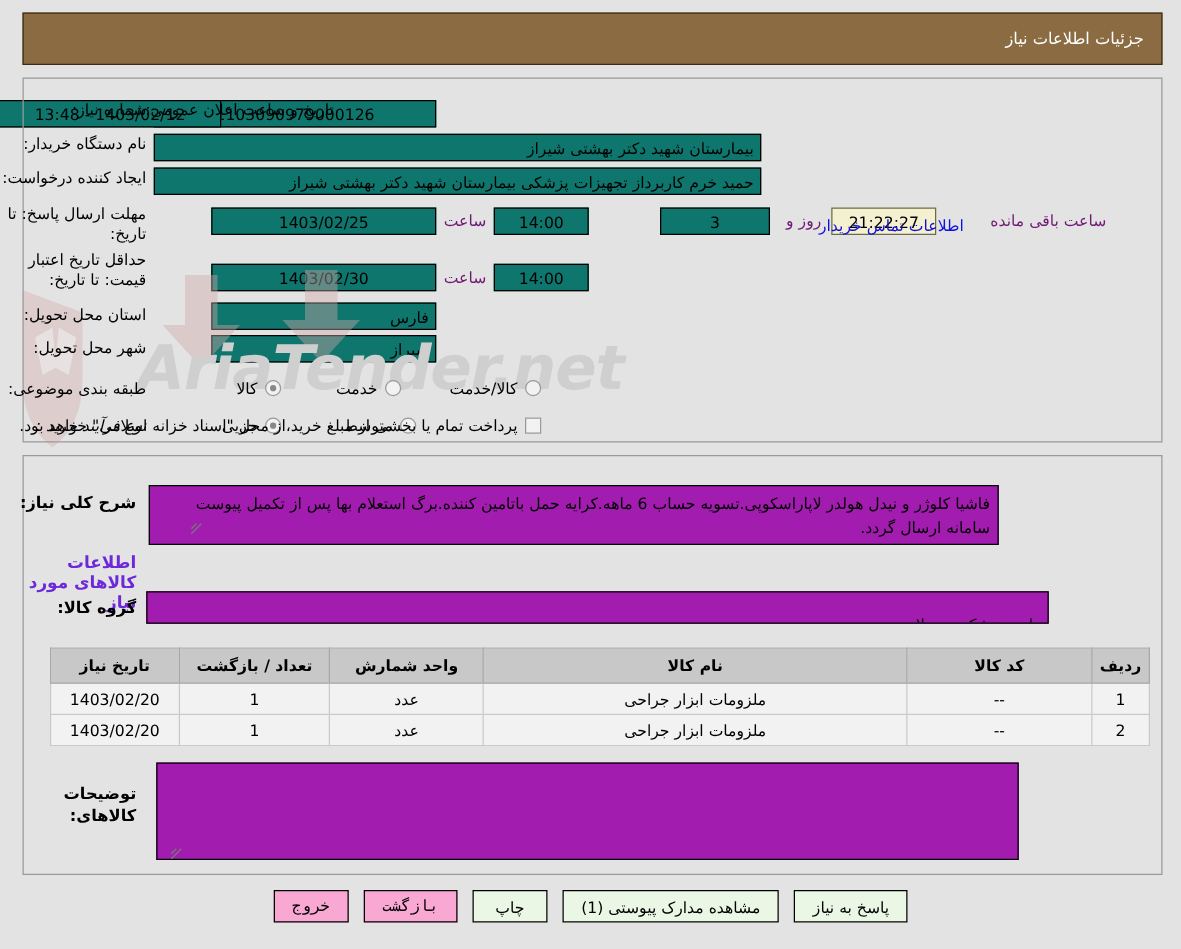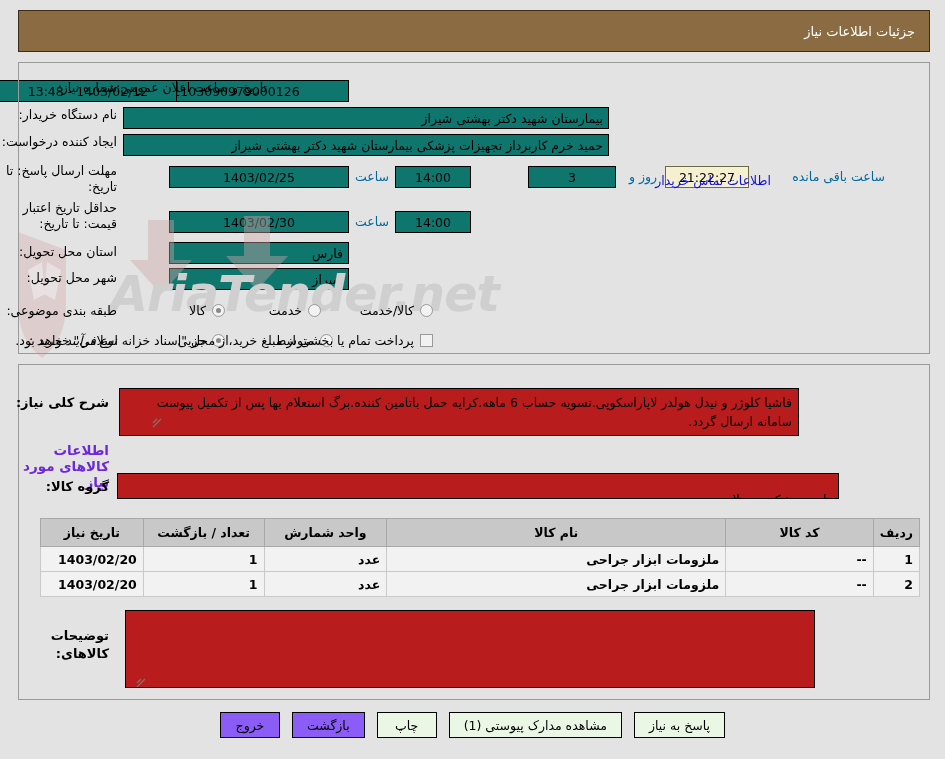--- a/index.html
+++ b/index.html
@@ -61,41 +61,41 @@
     padding: 0 5px; overflow: hidden; white-space: nowrap;
   }
   .fbox.rt { justify-content: flex-start; }
   .timerbox {
     background: #f4f0d0; border: 1px solid #6b6b4a;
     height: 22px; font-size: 12.5px; color: #000;
     display: flex; align-items: center; justify-content: center;
     padding: 0 6px; direction: ltr;
   }
   .linktext { color: #1111dd; font-size: 12.5px; white-space: nowrap; cursor: pointer; margin-top: 36px; }
-  .plaintext { font-size: 12.5px; color: #0369a1; white-space: nowrap; }
+  .plaintext { font-size: 12.5px; color: #701a75; white-space: nowrap; }
 
   
   .radio {
     width: 13px; height: 13px; border-radius: 50%;
     border: 1px solid #999; background: #f2f2f2;
     display: inline-block; position: relative; flex: none;
   }
   .radio.on::after {
     content: ""; position: absolute; left: 3px; top: 3px;
     width: 5px; height: 5px; border-radius: 50%; background: #888;
   }
   .checkbox {
     width: 13px; height: 13px; border: 1px solid #999;
     background: #f2f2f2; display: inline-block; flex: none;
   }
   .opt { display: flex; align-items: center; gap: 6px; font-size: 12.5px; }
 
   
   .tbox {
-    position: absolute; background: #b91c1c; border: 1px solid #000;
+    position: absolute; background: #a21caf; border: 1px solid #000;
     font-size: 12.5px; color: #000; padding: 4px 6px;
     line-height: 1.55; z-index: 12; overflow: hidden;
   }
   .resize-grip {
     position: absolute; left: 2px; bottom: 1px;
     width: 10px; height: 10px; z-index: 14;
   }
 
   
   .sectitle {
@@ -112,37 +112,37 @@
     position: absolute; left: 40px; top: 518px; width: 880px;
     border-collapse: collapse; font-size: 12.5px; z-index: 12;
     background: #fff;
   }
   #goods-table th {
     background: #c8c8c8; border: 1px solid #a8a8a8;
     font-weight: bold; color: #000; height: 28px; padding: 2px 6px;
   }
   #goods-table td {
     background: #f2f2f2; border: 1px solid #c9c9c9;
-    color: #000; height: 25px; padding: 2px 6px; text-align: right; font-weight: bold;
+    color: #000; height: 25px; padding: 2px 6px; text-align: center;
   }
 
   
   #buttonbar {
     position: absolute; left: 0; top: 712px; width: 945px;
     display: flex; flex-direction: row; justify-content: center;
     gap: 12px; z-index: 20;
   }
   .btn {
     height: 26px; min-width: 60px; padding: 0 14px;
     font-size: 12.5px; color: #000; cursor: pointer;
     display: flex; align-items: center; justify-content: center;
     border: 1px solid #000;
   }
   .btn.green { background: #eaf7e4; }
-  .btn.pink  { background: #8b5cf6; }
+  .btn.pink  { background: #f9a8d4; font-family: Liberation Mono, monospace; }
 </style>
 </head>
 <body>
 
 <div id="page">
 
   <div id="watermark">
     <svg width="560" height="170" viewBox="0 0 560 170" style="position:absolute;left:-70px;top:-50px;">
       <g opacity="0.30">
         <path d="M70 20 L118 38 L118 92 Q118 128 94 146 Q70 128 70 92 Z" fill="#d49b9b"></path>

